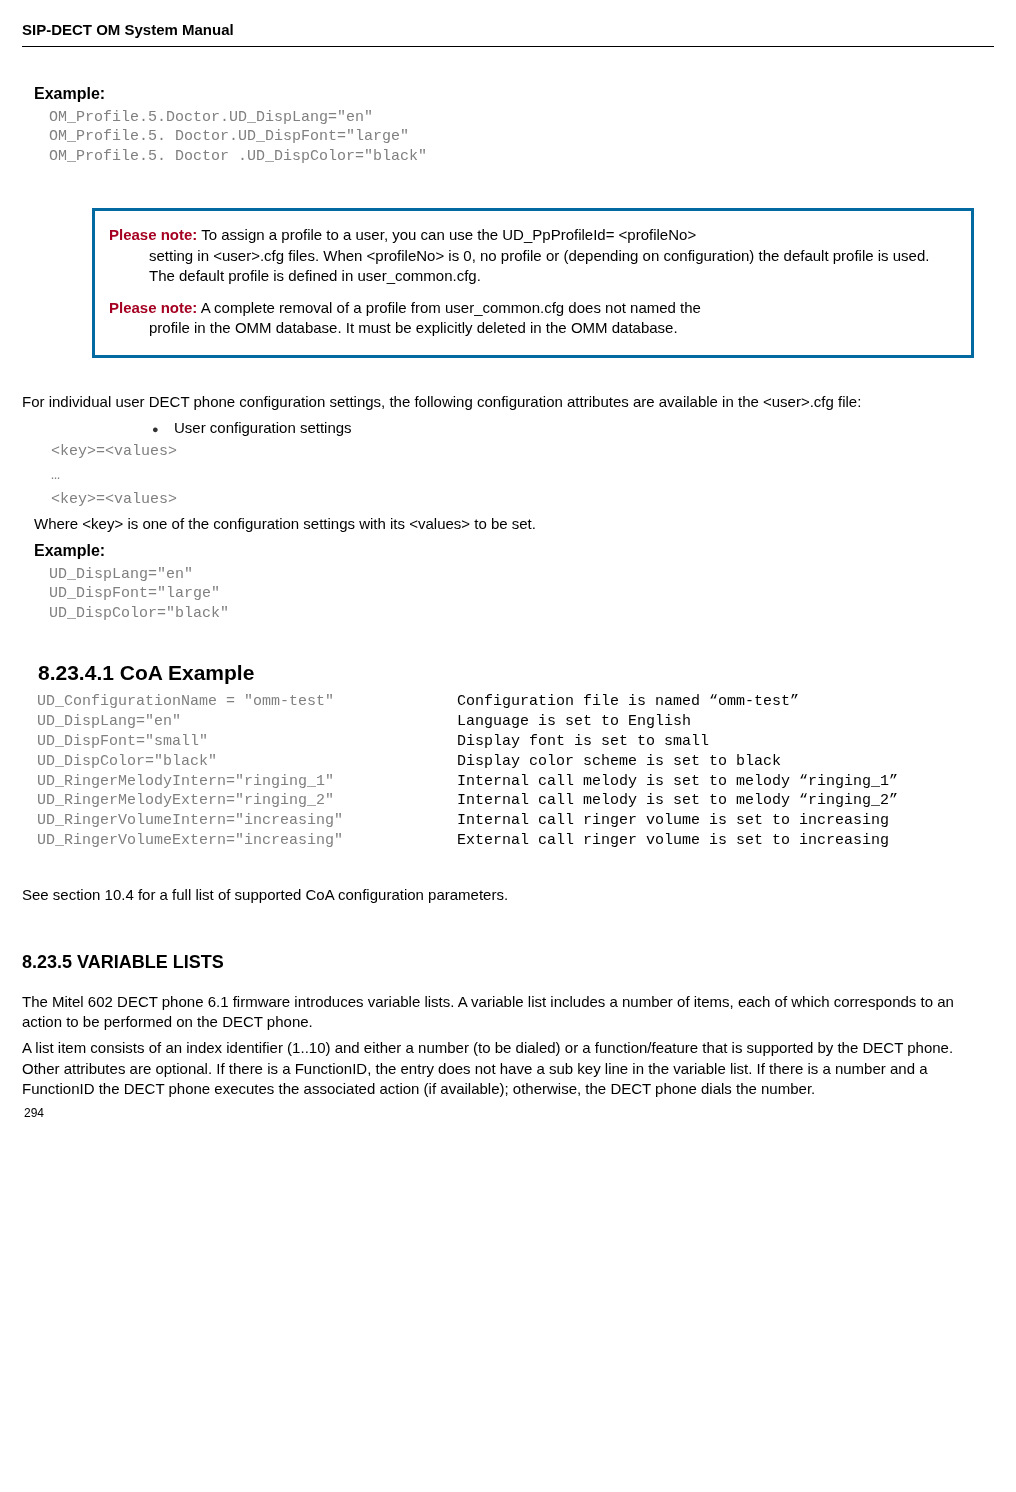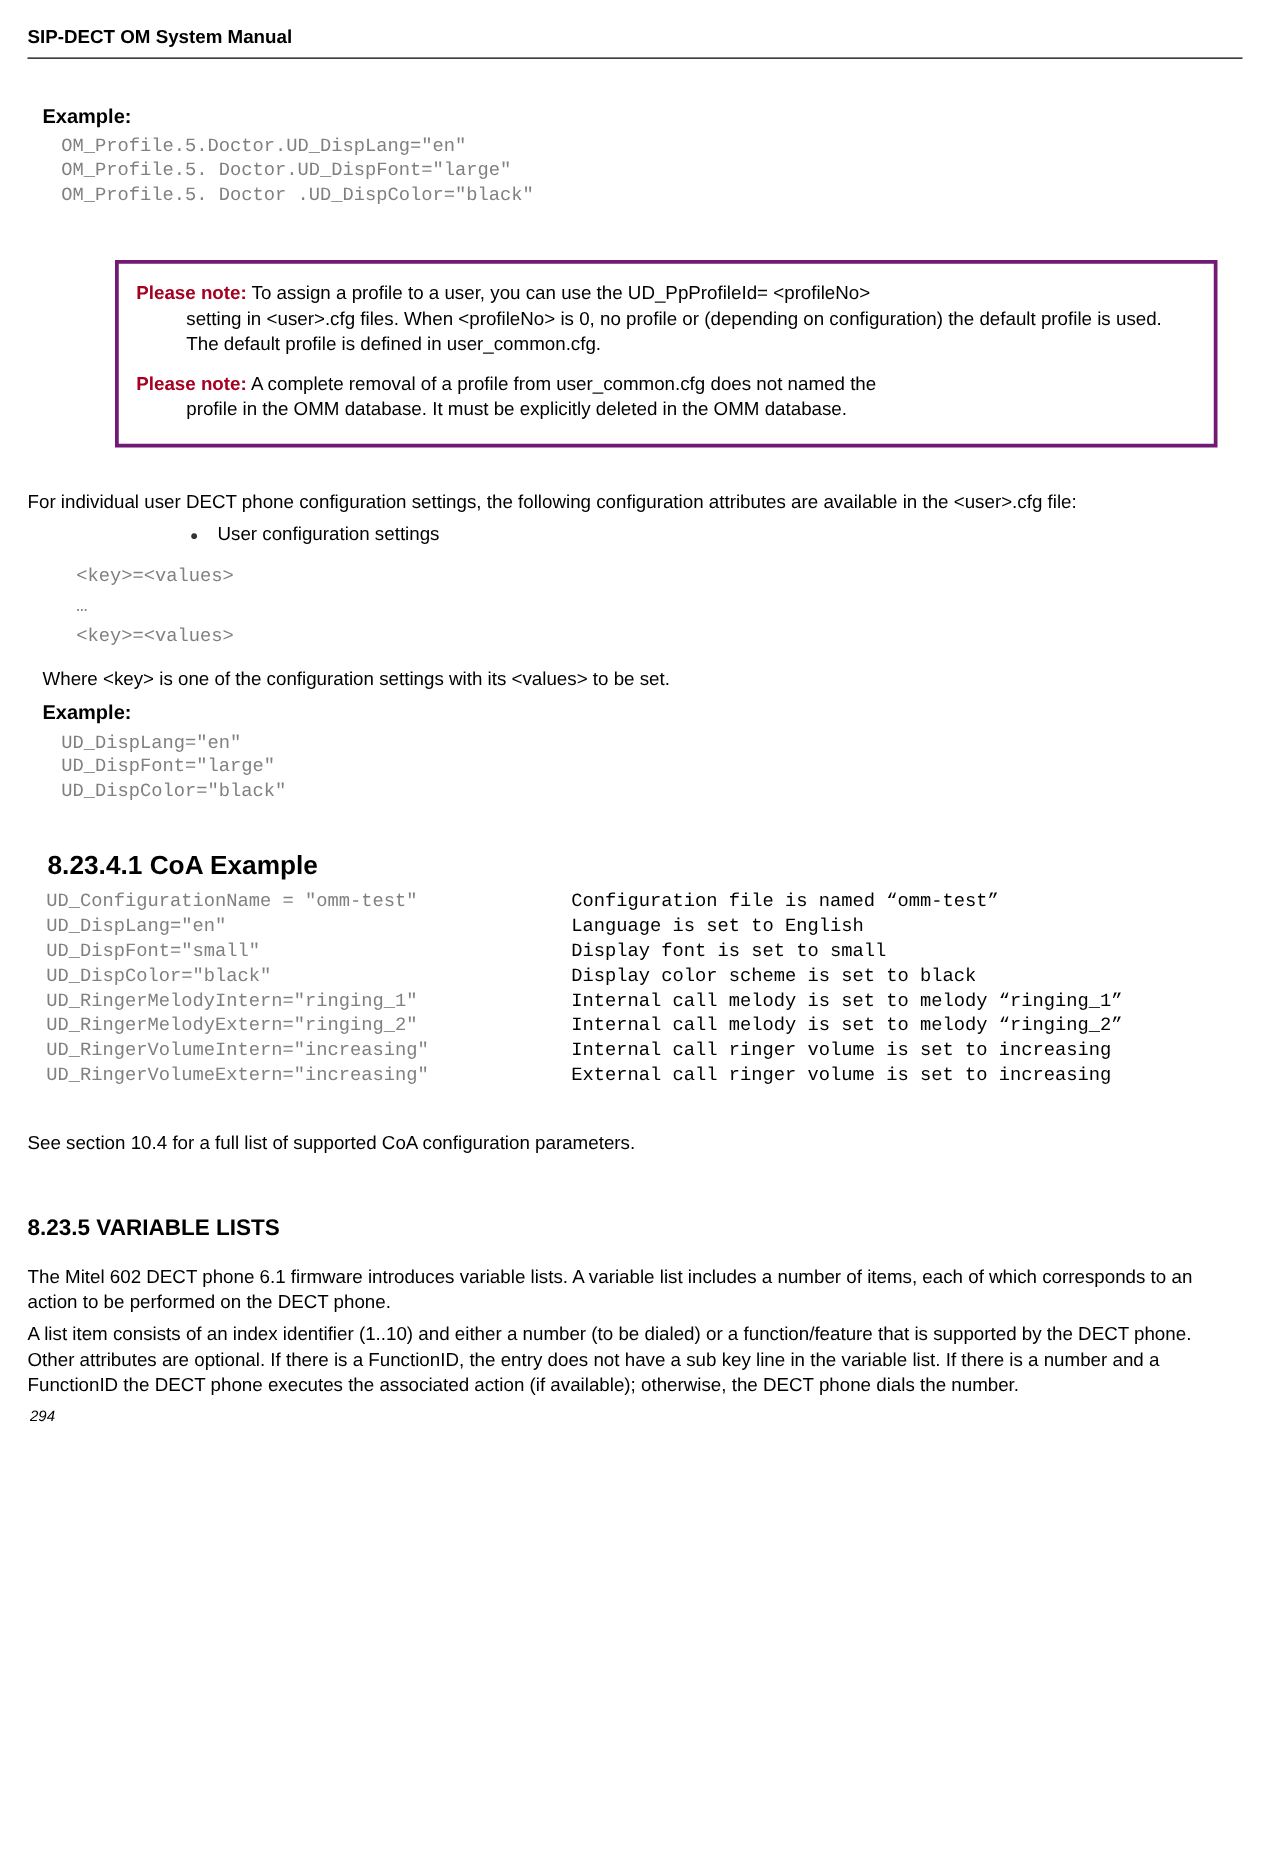--- a/index.html
+++ b/index.html
@@ -38,27 +38,27 @@
       color: #808080;
       margin: 0;
       padding-left: 15px;
       line-height: 1.3;
       white-space: pre;
     }
     pre.code-tight {
       font-family: "Courier New", Courier, monospace;
       font-size: 15px;
       color: #808080;
-      margin: 12px;
+      margin: 2px;
       padding-left: 15px;
       line-height: 1.6;
       white-space: pre;
     }
     .note-box {
-      border: 3px solid #701a75;
+      border: 3px solid #0369a1;
       margin: 42px 20px 34px 70px;
       padding: 10px 14px 12px 14px;
     }
     .note-para {
       margin: 4px 0 12px 0;
     }
     .note-para-last { margin-bottom: 4px; }
     .note-label {
       color: #A50021;
       font-weight: bold;
@@ -107,21 +107,20 @@
       font-family: Liberation Mono, monospace;
     }
     .section-heading-3 {
       font-weight: bold;
       font-size: 18px;
       margin: 44px 0 18px 0;
     }
     .page-number {
       font-size: 12px;
       margin-left: 2px;
-      font-style: italic;
     }
   </style>
 </head>
 <body>
 
 <div class="header-title">SIP-DECT OM System Manual</div>
 <hr class="header-rule">
 
 <div class="content-indent">
   <div class="example-label">Example:</div>

